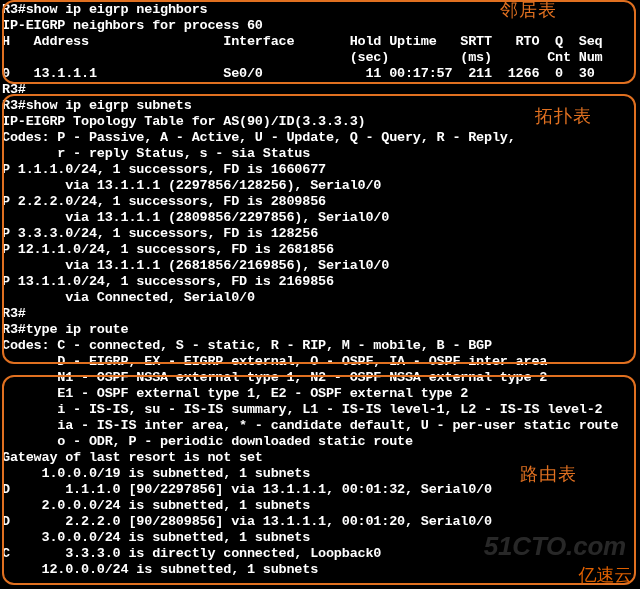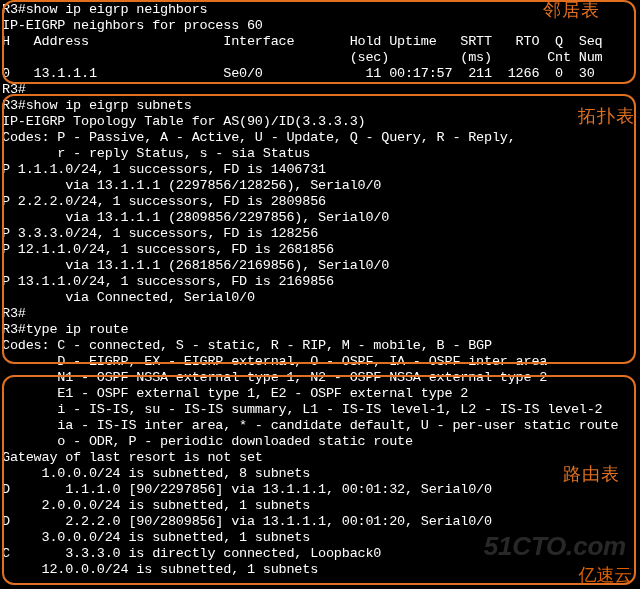--- a/index.html
+++ b/index.html
@@ -1,22 +1,22 @@
 <!DOCTYPE html>
 <html><head>
 <meta charset="utf-8">
 <style>
   html,body{margin:0;padding:0;background:#000;width:640px;height:589px;overflow:hidden;
     font-family:"Courier New",monospace;font-size:13.5px;line-height:16px;color:#fff;
     letter-spacing:-0.2px;}
   .term{position:relative;padding:2px 0 0 2px;}
-  .line{white-space:pre;}
+  .line{white-space:pre;font-weight:bold;}
   .box{position:absolute;border:2px solid #e07020;border-radius:12px;pointer-events:none;}
   .label{position:absolute;color:#e07020;font-family:"SimSun","Songti SC",serif;
-    font-size:18px;font-weight:500;letter-spacing:1px;pointer-events:none;margin-left:43px;}
+    font-size:18px;font-weight:500;letter-spacing:1px;pointer-events:none;}
   .watermark{position:absolute;right:14px;bottom:35px;text-align:center;
     font-family:Arial,sans-serif;color:rgba(200,200,200,0.2);pointer-events:none;}
   .watermark .big{font-size:26px;font-weight:bold;font-style:italic;}
   .watermark .small{font-size:15px;}
   .footer{position:absolute;right:8px;bottom:6px;font-family:"SimSun",sans-serif;
     font-size:18px;color:#e06000;}
 </style>
 </head>
 <body>
 
@@ -26,42 +26,42 @@
 <div class="line">H   Address                 Interface       Hold Uptime   SRTT   RTO  Q  Seq</div>
 <div class="line">                                            (sec)         (ms)       Cnt Num</div>
 <div class="line">0   13.1.1.1                Se0/0             11 00:17:57  211  1266  0  30</div>
 <div class="line">R3#</div>
 <div class="line">R3#show ip eigrp subnets</div>
 <div class="line">IP-EIGRP Topology Table for AS(90)/ID(3.3.3.3)</div>
 <div class="line"></div>
 <div class="line">Codes: P - Passive, A - Active, U - Update, Q - Query, R - Reply,</div>
 <div class="line">       r - reply Status, s - sia Status</div>
 <div class="line"></div>
-<div class="line">P 1.1.1.0/24, 1 successors, FD is 1406731</div>
+<div class="line">P 1.1.1.0/24, 1 successors, FD is 1660677</div>
 <div class="line">        via 13.1.1.1 (2297856/128256), Serial0/0</div>
 <div class="line">P 2.2.2.0/24, 1 successors, FD is 2809856</div>
 <div class="line">        via 13.1.1.1 (2809856/2297856), Serial0/0</div>
 <div class="line">P 3.3.3.0/24, 1 successors, FD is 128256</div>
 <div class="line">P 12.1.1.0/24, 1 successors, FD is 2681856</div>
 <div class="line">        via 13.1.1.1 (2681856/2169856), Serial0/0</div>
 <div class="line">P 13.1.1.0/24, 1 successors, FD is 2169856</div>
 <div class="line">        via Connected, Serial0/0</div>
 <div class="line">R3#</div>
 <div class="line">R3#type ip route</div>
 <div class="line">Codes: C - connected, S - static, R - RIP, M - mobile, B - BGP</div>
 <div class="line">       D - EIGRP, EX - EIGRP external, O - OSPF, IA - OSPF inter area</div>
 <div class="line">       N1 - OSPF NSSA external type 1, N2 - OSPF NSSA external type 2</div>
 <div class="line">       E1 - OSPF external type 1, E2 - OSPF external type 2</div>
 <div class="line">       i - IS-IS, su - IS-IS summary, L1 - IS-IS level-1, L2 - IS-IS level-2</div>
 <div class="line">       ia - IS-IS inter area, * - candidate default, U - per-user static route</div>
 <div class="line">       o - ODR, P - periodic downloaded static route</div>
 <div class="line"></div>
 <div class="line">Gateway of last resort is not set</div>
 <div class="line"></div>
-<div class="line">     1.0.0.0/24 is subnetted, 8 subnets</div>
+<div class="line">     1.0.0.0/19 is subnetted, 1 subnets</div>
 <div class="line">D       1.1.1.0 [90/2297856] via 13.1.1.1, 00:01:32, Serial0/0</div>
 <div class="line">     2.0.0.0/24 is subnetted, 1 subnets</div>
 <div class="line">D       2.2.2.0 [90/2809856] via 13.1.1.1, 00:01:20, Serial0/0</div>
 <div class="line">     3.0.0.0/24 is subnetted, 1 subnets</div>
 <div class="line">C       3.3.3.0 is directly connected, Loopback0</div>
 <div class="line">     12.0.0.0/24 is subnetted, 1 subnets</div>
 
 </div>
 
 <div class="box" style="left:2px;top:0px;width:630px;height:80px"></div>

